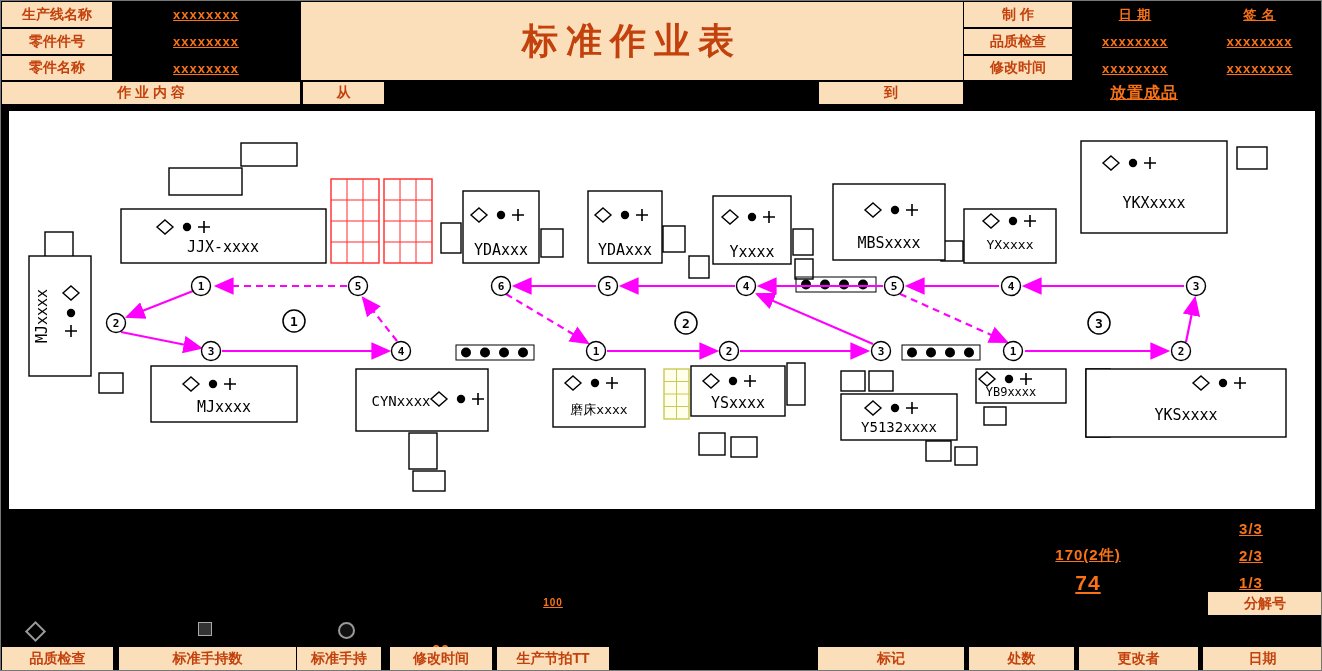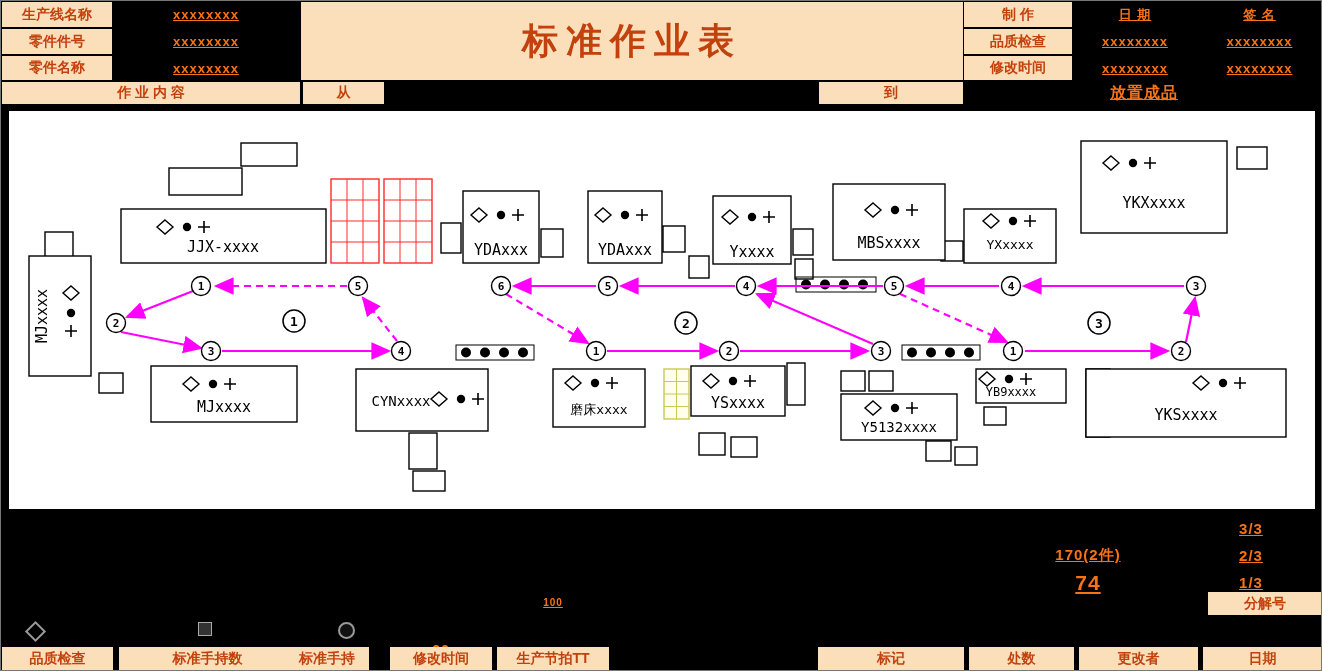--- a/index.html
+++ b/index.html
@@ -333,21 +333,21 @@
   <div class="cell" style="left:1207px;top:591px;width:114px;height:23px">分解号</div>
 
   <div class="sym-diamond" style="left:27px;top:623px"></div>
   <div class="sym-square" style="left:197px;top:621px"></div>
   <div class="sym-circle" style="left:337px;top:621px"></div>
   <div class="blue" style="left:410px;top:640px;width:60px;height:18px;font-size:14px">26</div>
   <div class="blue" style="left:522px;top:592px;width:60px;height:18px;font-size:10px">100</div>
 
   <div class="cell" style="left:1px;top:646px;width:111px;height:24px">品质检查</div>
   <div class="cell" style="left:118px;top:646px;width:177px;height:24px">标准手持数</div>
-  <div class="cell" style="left:284px;top:646px;width:84px;height:24px">标准手持</div>
+  <div class="cell" style="left:296px;top:646px;width:84px;height:24px">标准手持</div>
   <div class="cell" style="left:389px;top:646px;width:102px;height:24px">修改时间</div>
   <div class="cell" style="left:496px;top:646px;width:112px;height:24px">生产节拍TT</div>
   <div class="cell" style="left:817px;top:646px;width:146px;height:24px">标记</div>
   <div class="cell" style="left:968px;top:646px;width:105px;height:24px">处数</div>
   <div class="cell" style="left:1078px;top:646px;width:119px;height:24px">更改者</div>
   <div class="cell" style="left:1202px;top:646px;width:119px;height:24px">日期</div>
 
 </div>
 
 </body></html>

